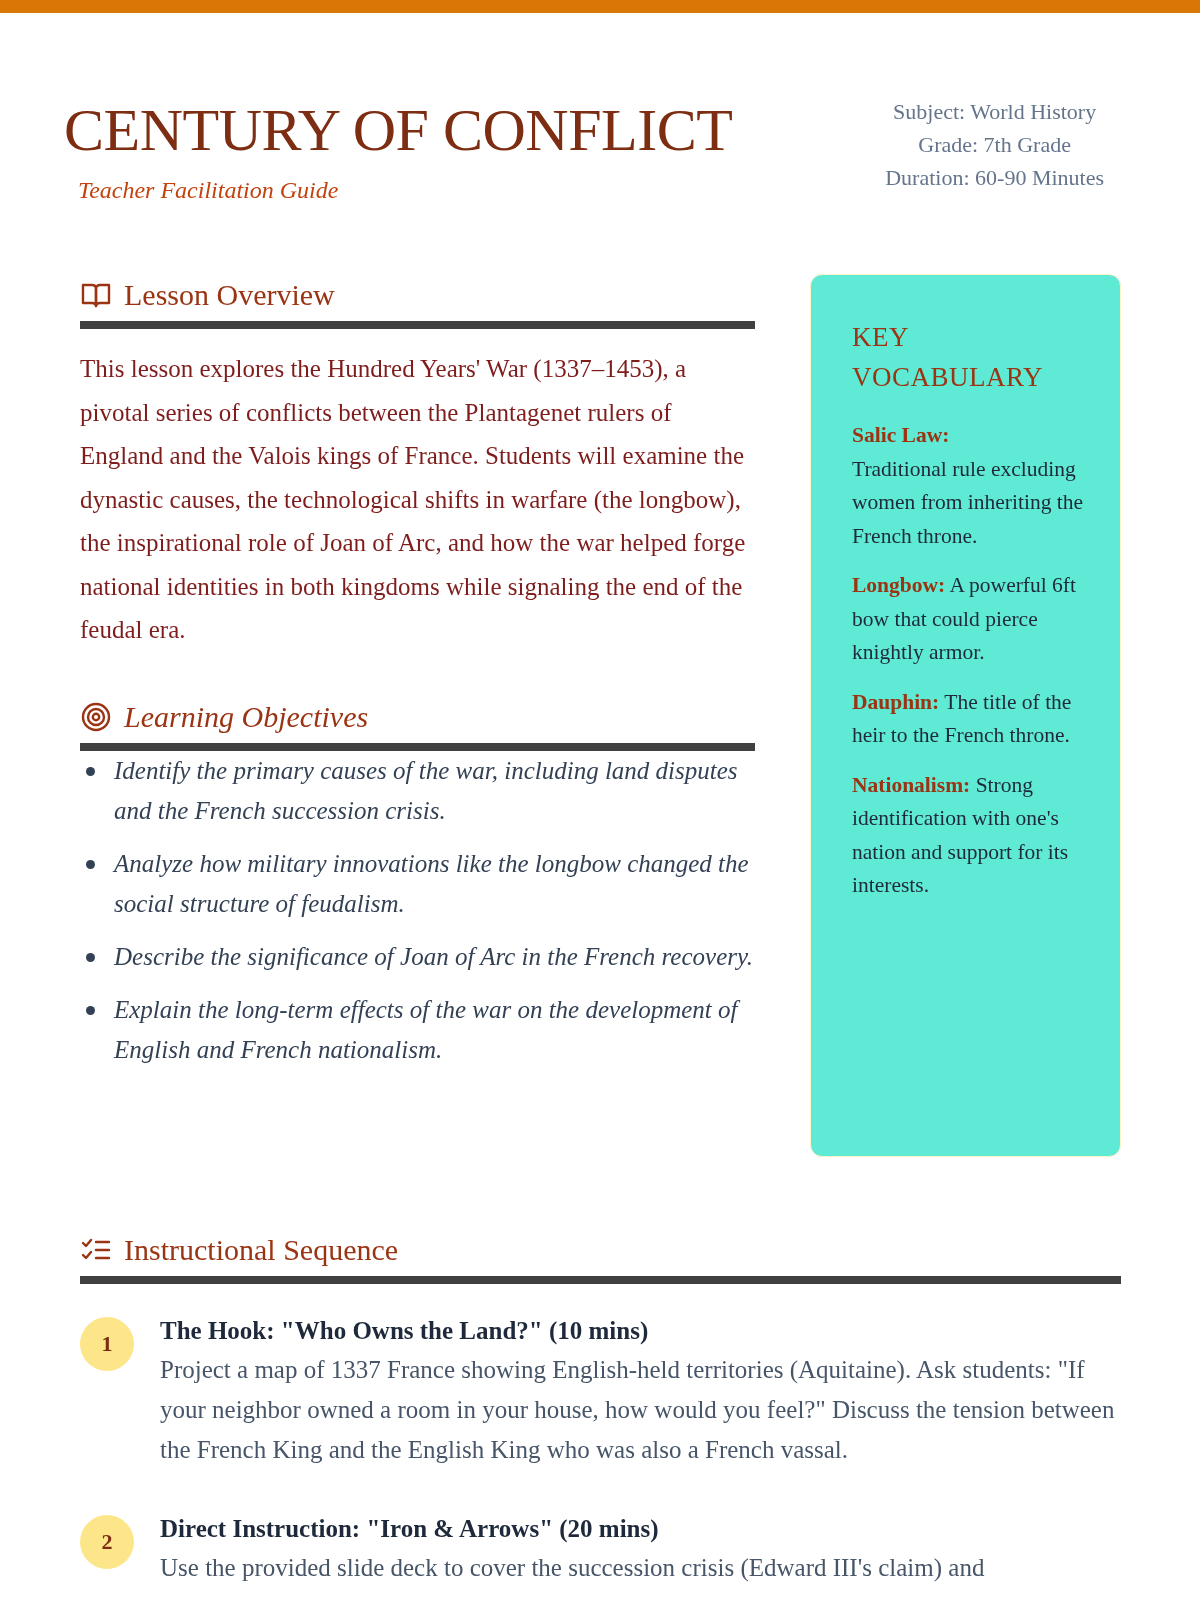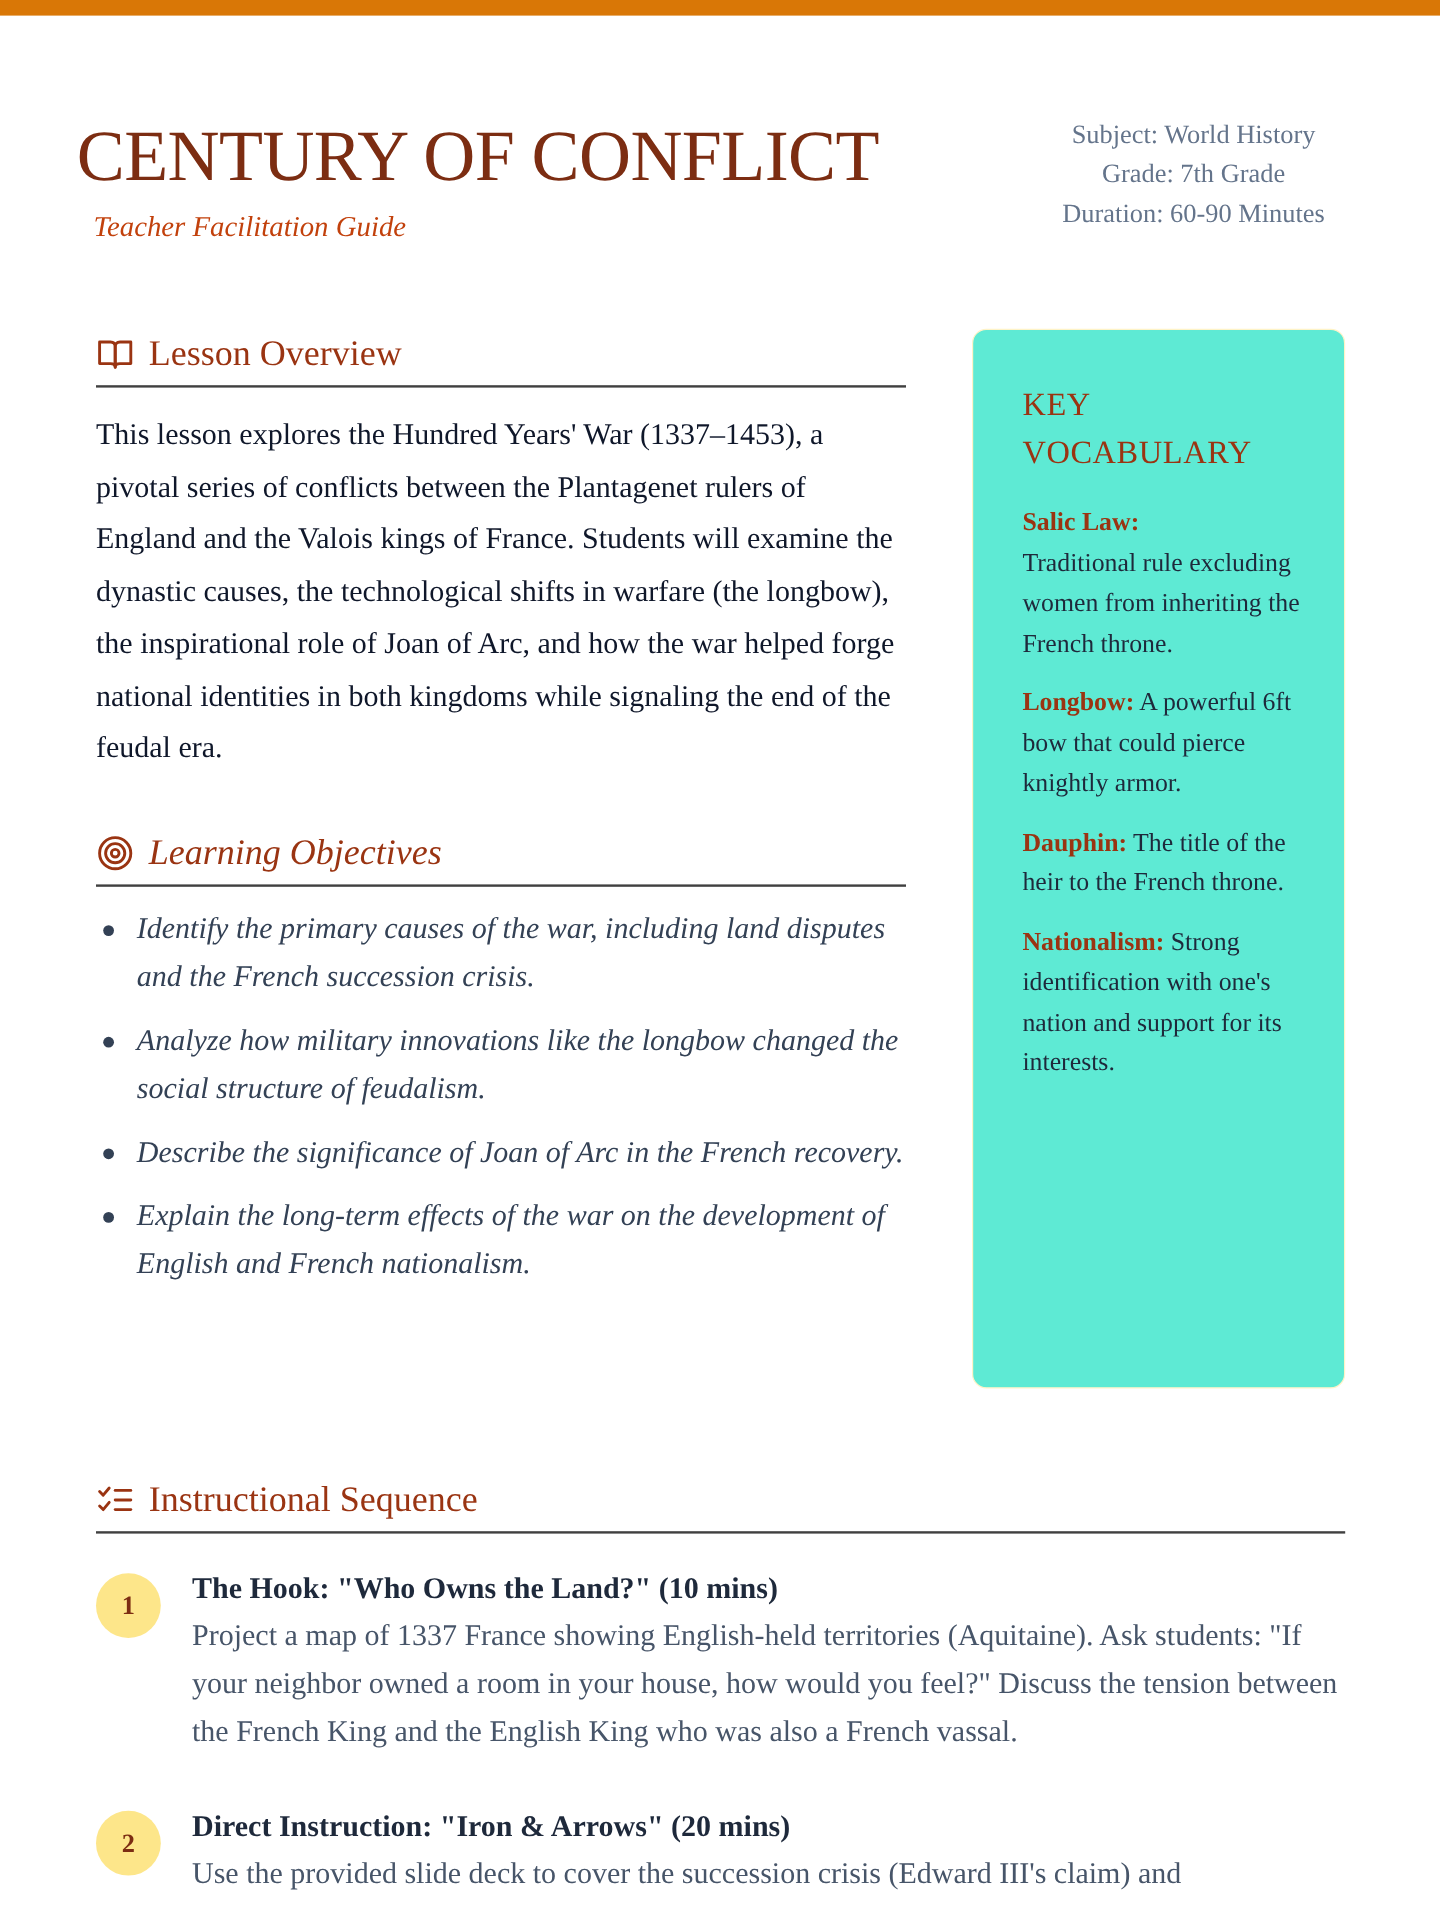--- a/index.html
+++ b/index.html
@@ -7,28 +7,28 @@
     body { font-family: "DejaVu Serif", "Liberation Serif", serif; color: #1e293b; position: relative; }
 
     .top-bar { position: absolute; top: 0; left: 0; width: 1200px; height: 13px; background: #d97706; }
 
     .header { position: absolute; top: 95px; left: 64px; width: 1040px; height: 130px; }
     .title { position: absolute; left: 0; top: 0; font-family: "Liberation Serif", "DejaVu Serif", serif; font-size: 60px; line-height: 70px; color: #7c2d12; font-weight: normal; letter-spacing: -0.5px; }
     .subtitle { position: absolute; left: 2px; top: 82px; font-family: "Liberation Serif", serif; font-style: italic; font-size: 24px; color: #c2410c; margin-left: 12px; }
     .meta { position: absolute; right: 0; top: 0; text-align: center; font-family: Liberation Serif, serif; font-size: 22px; line-height: 33px; color: #64748b; }
 
     .main-col { position: absolute; left: 80px; top: 275px; width: 675px; }
-    .section-heading { display: flex; align-items: center; gap: 12px; padding-bottom: 6px; border-bottom: 2px solid #404040; }
+    .section-heading { display: flex; align-items: center; gap: 12px; padding-bottom: 6px; border-bottom: 8px solid #404040; }
     .section-heading .label { font-family: "Liberation Serif", serif; font-size: 30px; color: #9a3412; line-height: 40px; }
     .section-heading .icon { width: 32px; height: 32px; display: inline-flex; align-items: center; justify-content: center; }
 
-    .overview-text { margin-top: 18px; font-family: "Liberation Serif", serif; font-size: 25px; line-height: 43.5px; color: #0f172a; }
+    .overview-text { margin-top: 18px; font-family: "Liberation Serif", serif; font-size: 25px; line-height: 43.5px; color: #7f1d1d; }
 
     .objectives { margin-top: 45px; font-style: italic; }
-    .obj-list { list-style: none; margin-top: 16px; }
+    .obj-list { list-style: none; }
     .obj-list li { position: relative; padding-left: 34px; font-family: "Liberation Serif", serif; font-size: 25px; line-height: 40px; color: #334155; margin-bottom: 13px; }
     .obj-list li .bullet { position: absolute; left: 6px; top: 16px; width: 9px; height: 9px; border-radius: 50%; background: #334155; }
 
     .vocab-box { position: absolute; left: 810px; top: 274px; width: 311px; height: 883px; background: #5eead4; border: 1.5px solid #fef3c7; border-radius: 12px; padding: 42px 30px 0 41px; }
     .vocab-title { font-family: "Liberation Serif", serif; font-size: 27px; line-height: 40px; color: #9a3412; letter-spacing: 0.5px; margin-bottom: 22px; }
     .vocab-item { font-family: "Liberation Serif", serif; font-size: 21.5px; line-height: 33.5px; color: #1e293b; margin-bottom: 16px; }
     .vocab-term { font-weight: bold; color: #9a3412; }
 
     .sequence { position: absolute; left: 80px; top: 1230px; width: 1041px; }
     .steps { margin-top: 28px; }

